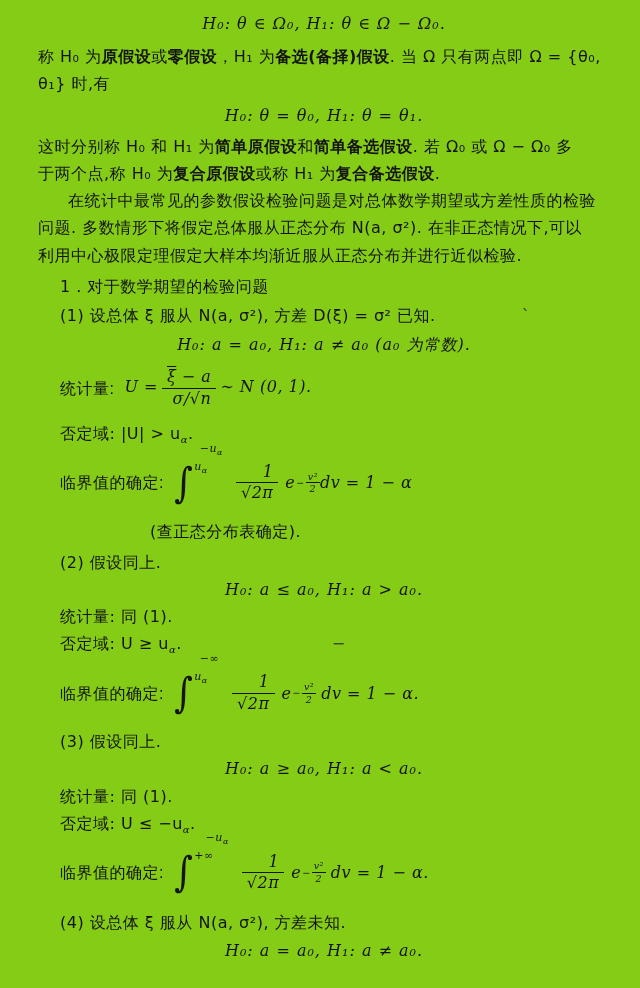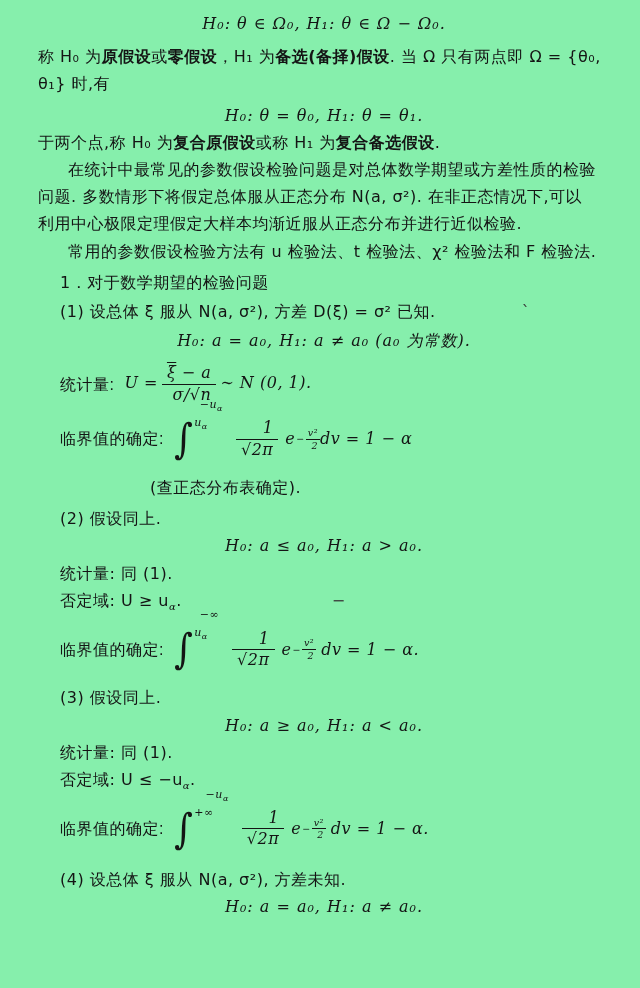--- a/index.html
+++ b/index.html
@@ -1,20 +1,20 @@
 <!DOCTYPE html>
 <html><head>
 <meta charset="utf-8">
 <style>
   html,body { margin:0; padding:0; background:#e9e7e2; }
   .page {
     position:relative;
     width:640px; height:988px;
     margin:0 auto;
-    background:#86efac;
+    background:#84cc16;
     box-sizing:border-box;
     padding:6px 30px 0 38px;
     font-family:"DejaVu Sans", sans-serif;
     font-size:16px;
     color:#141414;
     overflow:hidden;
   }
   .line { line-height:1.45; letter-spacing:0.5px; }
   .center { text-align:center; }
   .indent { text-indent:30px; }
@@ -38,21 +38,21 @@
   
   .intgl { display:inline-flex; align-items:center; vertical-align:middle; margin-right:2px; }
   .int-sym { font-size:36px; font-style:normal; line-height:1; transform:scaleY(1.15); display:inline-block; }
   .int-lims { display:inline-flex; flex-direction:row; justify-content:space-between; height:46px; font-size:11px; line-height:1; }
   .int-up { position:relative; top:1px; left:1px; }
   .int-lo { position:relative; bottom:17px; left:-7px; }
   .int-lims sub { font-size:8px; }
   
   .ebase { margin-left:3px; }
   .sup-exp { display:inline-flex; align-items:center; font-size:9.5px; vertical-align:10px; line-height:1; margin-left:1px; }
-  .sfrac { display:inline-block; text-align:right; margin-left:1px; }
+  .sfrac { display:inline-block; text-align:center; margin-left:1px; }
   .sfrac .n { display:block; padding:0 2px 1px 2px; }
   .sfrac .d { display:block; border-top:1px solid #141414; padding:1px 2px 0 2px; }
   .formula-line { display:flex; align-items:center; }
   .formula-line .cn { margin-right:10px; }
   .artifact { color:#3a3a3a; }
   
   .mt4{margin-top:4px}.mt6{margin-top:6px}.mt8{margin-top:8px}.mt10{margin-top:10px}
   .mt12{margin-top:12px}.mt14{margin-top:14px}.mt16{margin-top:16px}
 </style>
 </head>
@@ -64,39 +64,40 @@
     <span>H₀: θ ∈ Ω₀,  H₁: θ ∈ Ω − Ω₀.</span>
   </div>
 
   <div class="line mt10"><span>称 H₀ 为</span><b>原假设</b><span>或</span><b>零假设</b><span>，H₁ 为</span><b>备选(备择)假设</b><span>. 当 Ω 只有两点即 Ω = {θ₀,</span></div>
   <div class="line mt4"><span>θ₁} 时,有</span></div>
 
   <div class="line center mathline mt8">
     <span>H₀: θ = θ₀,  H₁: θ = θ₁.</span>
   </div>
 
+  <div class="line mt8"><span>这时分别称 H₀ 和 H₁ 为</span><b>简单原假设</b><span>和</span><b>简单备选假设</b><span>. 若 Ω₀ 或 Ω − Ω₀ 多</span></div>
   <div class="line mt4"><span>于两个点,称 H₀ 为</span><b>复合原假设</b><span>或称 H₁ 为</span><b>复合备选假设</b><span>.</span></div>
 
   <div class="line indent mt4"><span>在统计中最常见的参数假设检验问题是对总体数学期望或方差性质的检验</span></div>
   <div class="line mt4"><span>问题. 多数情形下将假定总体服从正态分布 N(a, σ²). 在非正态情况下,可以</span></div>
   <div class="line mt4"><span>利用中心极限定理假定大样本均渐近服从正态分布并进行近似检验.</span></div>
 
-  <div class="line indent mt4"><span>常用的参数假设检验方法有 u 检验法、t 检验法、χ² 检验法和 F 检验法.</span></div>
 
   <div class="line indent-sm mt8"><span>1．对于数学期望的检验问题</span></div>
 
   <div class="line indent-sm mt6"><span>(1) 设总体 ξ 服从 N(a, σ²), 方差 D(ξ) = σ² 已知.</span><span class="artifact" style="margin-left:86px">`</span></div>
 
   <div class="line center mathline mt6"><span>H₀: a = a₀,  H₁: a ≠ a₀  (a₀ 为常数).</span></div>
 
   <div class="line formula-line indent-sm mt12">
     <span class="cn">统计量:</span>
     <span class="math"><span>U =</span><span class="frac"><span class="num"><span class="ol">ξ</span><span> − a</span></span><span class="den"><span>σ/√</span><span class="rt">n</span></span></span><span>∼ N (0, 1).</span></span>
   </div>
 
+  <div class="line indent-sm mt14"><span>否定域: |U| &gt; u</span><sub>α</sub><span>.</span></div>
 
   <div class="line formula-line indent-sm mt12">
     <span class="cn">临界值的确定:</span>
     <span class="math formula-line">
         <span class="intgl">
           <span class="int-sym">∫</span>
           <span class="int-lims">
             <span class="int-up"><span>u</span><sub>α</sub></span>
             <span class="int-lo"><span>−u</span><sub>α</sub></span>
           </span>

